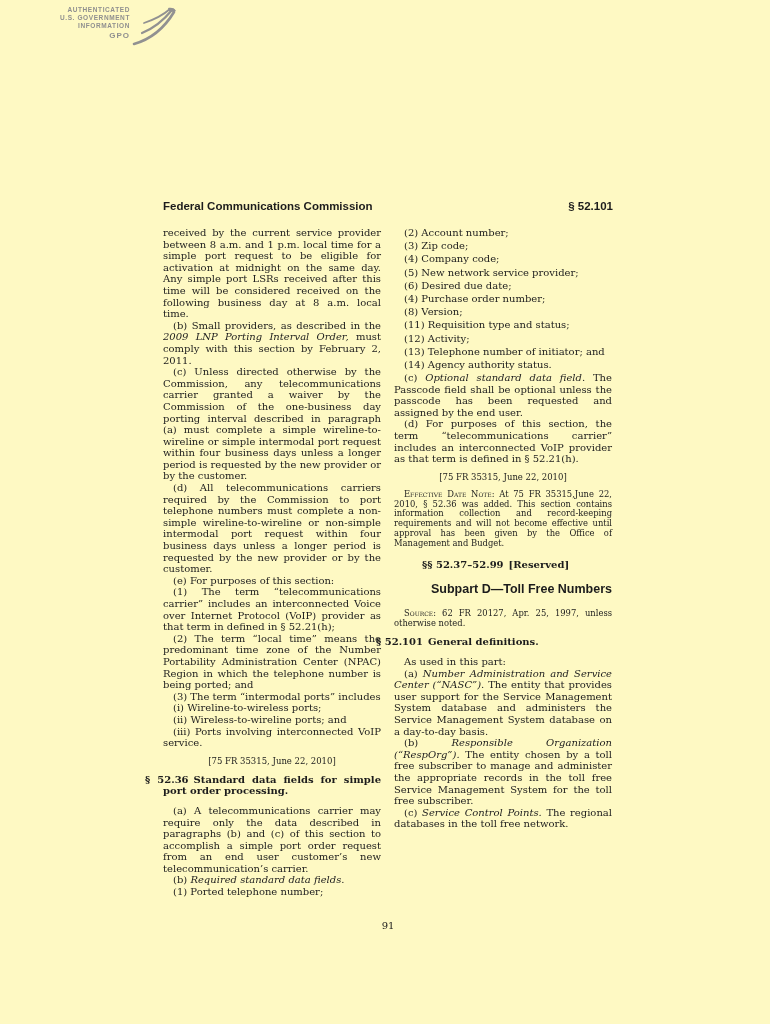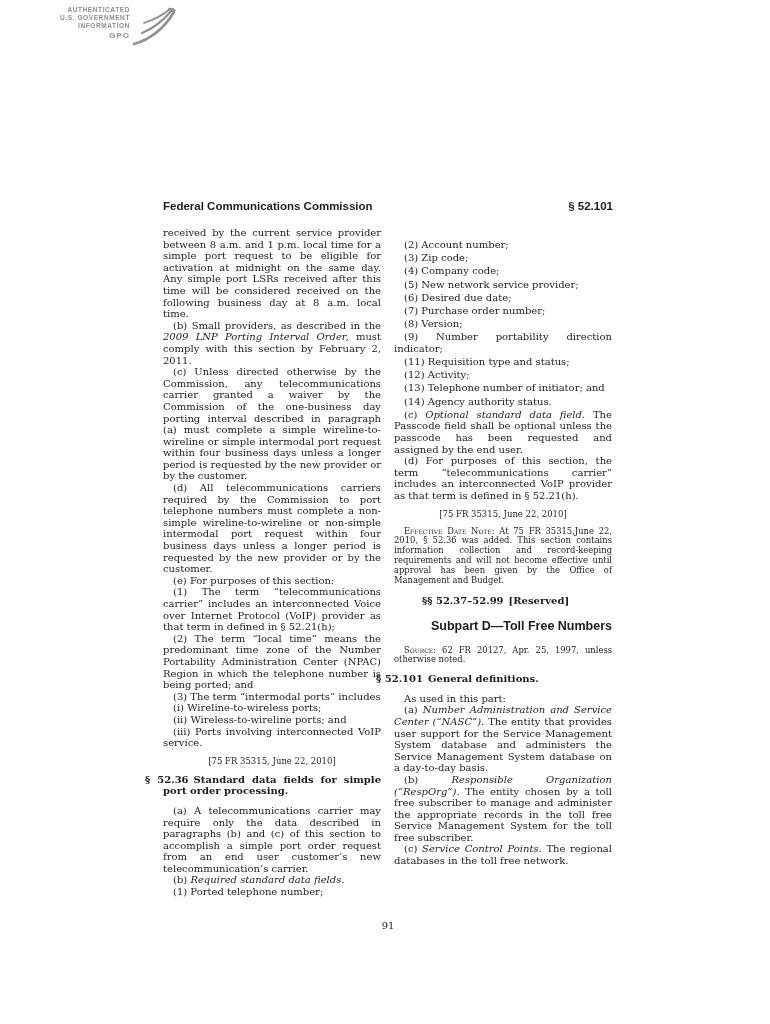--- a/index.html
+++ b/index.html
@@ -1,17 +1,17 @@
 <!DOCTYPE html>
 <html><head>
 <meta charset="utf-8">
 <style>
   html,body { margin:0; padding:0; background:#e8e8e8; }
   .page {
-    position:relative; width:770px; height:1024px; background:#ffffff;
+    position:relative; width:770px; height:1024px; background:#fef9c3;
     font-family:"DejaVu Serif", serif; color:#1c1c1c; overflow:hidden;
     margin:0 auto;
   }
   
   .logo { position:absolute; left:52px; top:6px; display:flex; align-items:flex-start; }
   .logo-text {
     font-family:"Liberation Sans", sans-serif; font-weight:bold;
     font-size:6.5px; line-height:8px; letter-spacing:0.6px;
     color:#8f8f8f; text-align:right; width:78px;
   }
@@ -25,21 +25,21 @@
     font-family:"Liberation Sans", sans-serif; font-weight:bold; font-size:11.5px;
     color:#1c1c1c;
   }
 
   
   .col {
     position:absolute; top:227px; width:218px;
     font-size:10px; line-height:11.6px; text-align:justify;
   }
   .col-left  { left:163px; }
-  .col-right { left:394px;margin-top:12px; }
+  .col-right { left:394px; }
 
   .blk { margin:0; }
   .para      { text-indent:10px; }
   .para-cont { text-indent:0; }
   .item      { text-indent:10px; margin-bottom:1.6px; }
   .citation  { font-size:8.5px; line-height:10px; margin:7px 0 8px; text-align:center; text-indent:0; }
   .heading   { font-weight:bold; margin:8px 0; text-indent:-18px; }
   .note      { font-size:8.4px; line-height:9.8px; text-indent:10px; margin:5px 0 7px; }
   .reserved  { font-weight:bold; margin:10px 0; text-indent:0; text-align:left;padding-left:28px; }
   .subpart   {
@@ -97,23 +97,22 @@
       <div class="blk para"><span>(a) A telecommunications carrier may require only the data described in paragraphs (b) and (c) of this section to accomplish a simple port order request from an end user customer’s new telecommunication’s carrier.</span></div>
       <div class="blk para"><span>(b) </span><span class="it">Required standard data fields.</span></div>
       <div class="blk para"><span>(1) Ported telephone number;</span></div>
     </div>
   <div class="col col-right">
       <div class="blk item"><span>(2) Account number;</span></div>
       <div class="blk item"><span>(3) Zip code;</span></div>
       <div class="blk item"><span>(4) Company code;</span></div>
       <div class="blk item"><span>(5) New network service provider;</span></div>
       <div class="blk item"><span>(6) Desired due date;</span></div>
-      <div class="blk item"><span>(7) Purchase order number;</span></div>
+      <div class="blk item"><span>(4) Purchase order number;</span></div>
       <div class="blk item"><span>(8) Version;</span></div>
-      <div class="blk item"><span>(9) Number portability direction indicator;</span></div>
       <div class="blk item"><span>(11) Requisition type and status;</span></div>
       <div class="blk item"><span>(12) Activity;</span></div>
       <div class="blk item"><span>(13) Telephone number of initiator; and</span></div>
       <div class="blk item"><span>(14) Agency authority status.</span></div>
       <div class="blk para"><span>(c) </span><span class="it">Optional standard data field.</span><span> The Passcode field shall be optional unless the passcode has been requested and assigned by the end user.</span></div>
       <div class="blk para"><span>(d) For purposes of this section, the term “telecommunications carrier” includes an interconnected VoIP provider as that term is defined in § 52.21(h).</span></div>
       <div class="blk citation"><span>[75 FR 35315, June 22, 2010]</span></div>
       <div class="blk note"><span class="sc">Effective Date Note:</span><span> At 75 FR 35315,June 22, 2010, § 52.36 was added. This section contains information collection and record-keeping requirements and will not become effective until approval has been given by the Office of Management and Budget.</span></div>
       <div class="blk reserved"><span>§§ 52.37–52.99 [Reserved]</span></div>
       <div class="blk subpart"><span>Subpart D—Toll Free Numbers</span></div>

